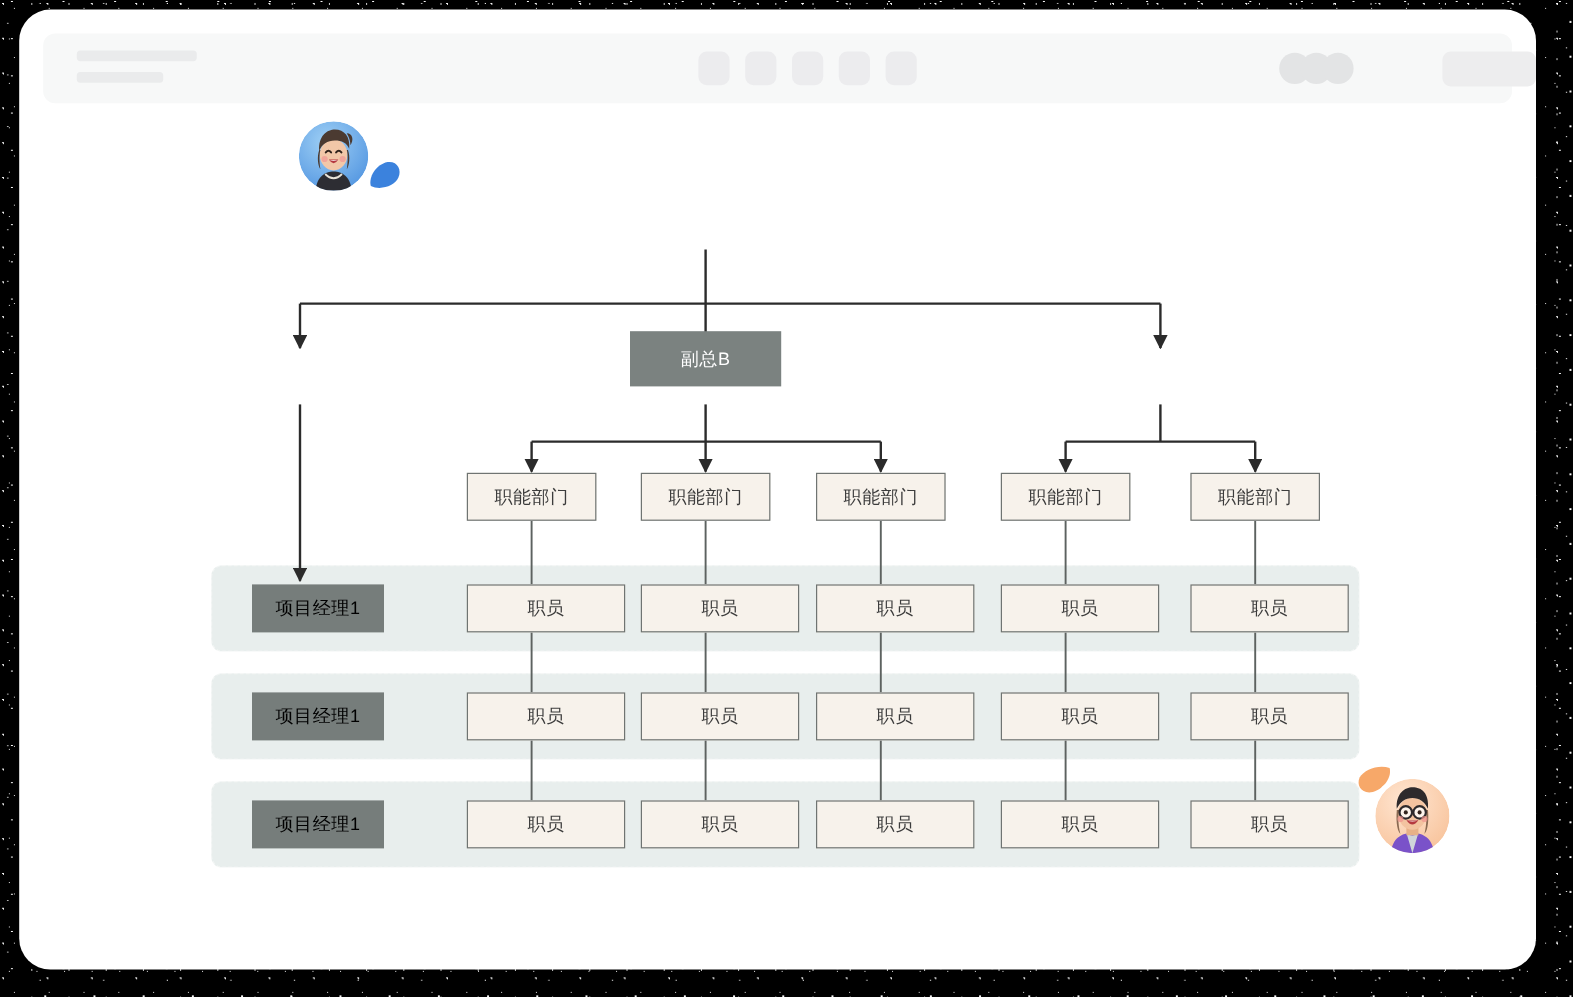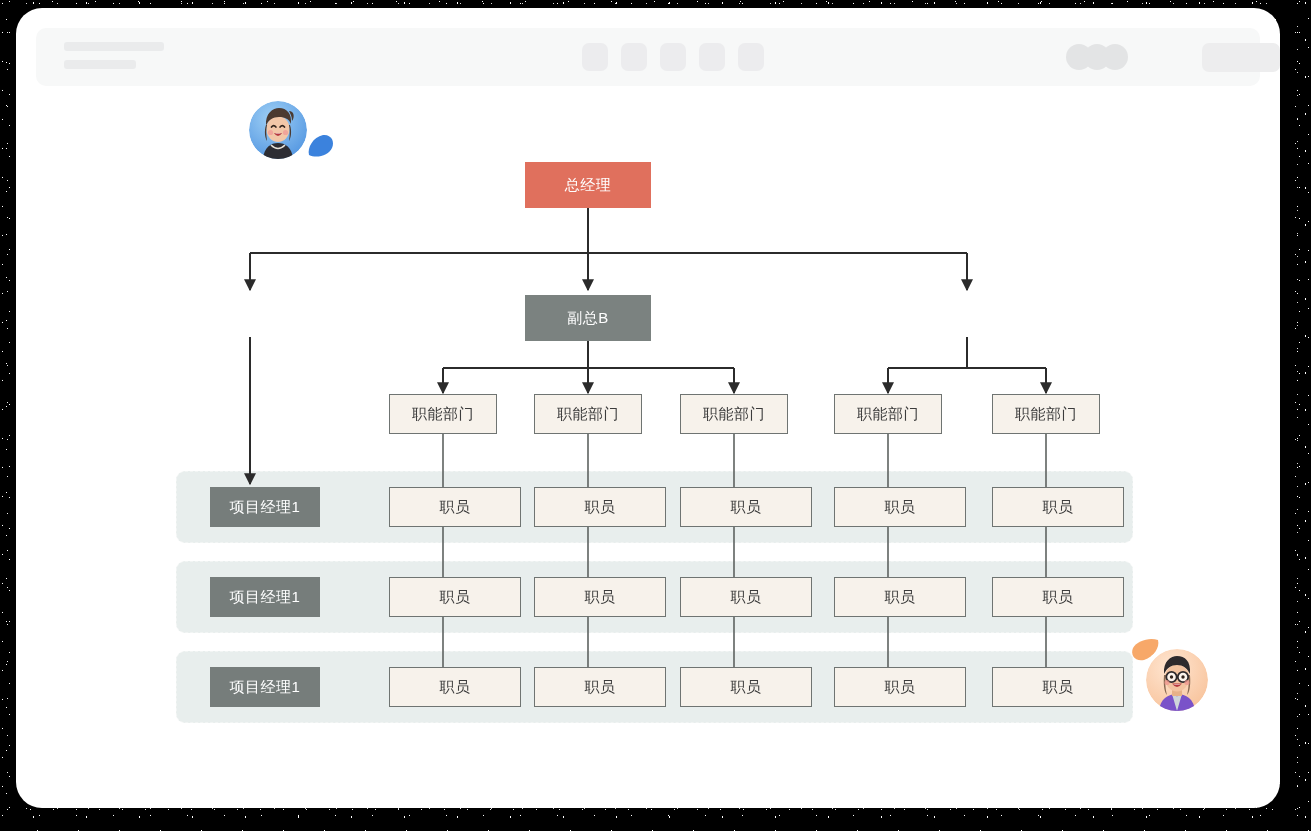--- a/index.html
+++ b/index.html
@@ -117,21 +117,21 @@
     color: #ffffff;
     width: 126px; height: 46px;
   }
   .node-vp {
     background: #7b8280;
     color: #ffffff;
     width: 126px; height: 46px;
   }
   .node-pm {
     background: #767d7b;
-    color: #ffffff;
+    color: #000000;
     width: 110px; height: 40px;
   }
   .node-dept {
     background: #f7f2eb;
     color: #3c3c3c;
     border: 1.5px solid #6f7472;
     width: 108px; height: 40px;
   }
   .node-staff {
     background: #f7f2eb;
@@ -230,23 +230,22 @@
         <path d="M 872 348 L 872 401"></path>
         <path d="M 872 441 L 872 491"></path>
         <path d="M 872 531 L 872 581"></path>
 
         <path d="M 1030 348 L 1030 401"></path>
         <path d="M 1030 441 L 1030 491"></path>
         <path d="M 1030 531 L 1030 581"></path>
       </g>
     </svg>
 
-    <div class="node node-ceo" style="left:509px; top:76px">总经理</div>
-
-    <div class="node node-vp" style="left:509px; top:209px">副总B</div>
+
+    <div class="node node-vp" style="left:509px; top:190px">副总B</div>
 
     <div class="node node-dept" style="left:373px; top:308px">职能部门</div>
     <div class="node node-dept" style="left:518px; top:308px">职能部门</div>
     <div class="node node-dept" style="left:664px; top:308px">职能部门</div>
     <div class="node node-dept" style="left:818px; top:308px">职能部门</div>
     <div class="node node-dept" style="left:976px; top:308px">职能部门</div>
 
     <div class="node node-pm" style="left:194px; top:401px">项目经理1</div>
     <div class="node node-pm" style="left:194px; top:491px">项目经理1</div>
     <div class="node node-pm" style="left:194px; top:581px">项目经理1</div>

